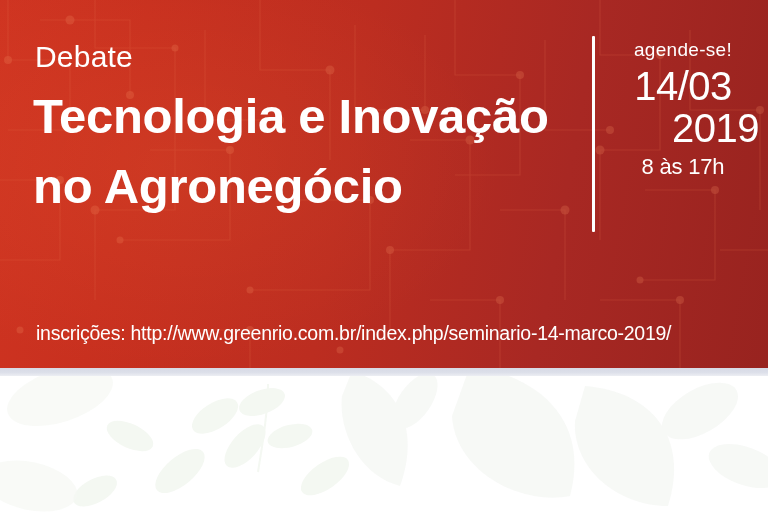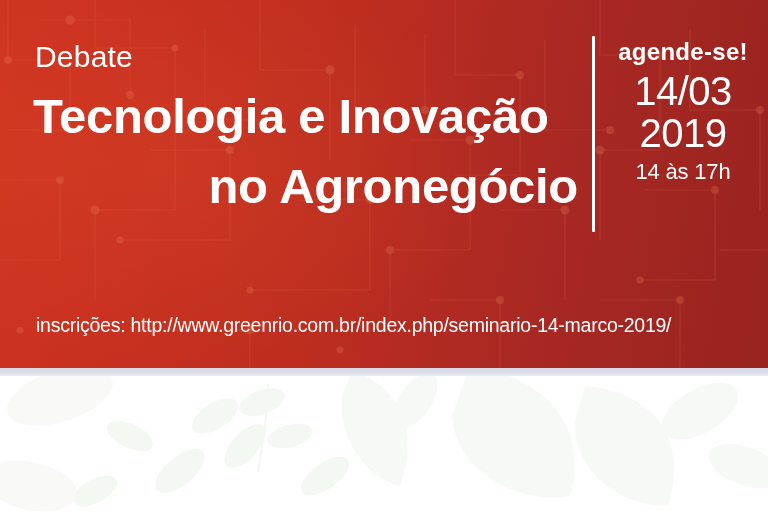--- a/index.html
+++ b/index.html
@@ -32,48 +32,48 @@
   .eyebrow{
     position:absolute;left:35px;top:42px;
     font-size:30px;color:#ffffff;font-weight:300;letter-spacing:.2px;
     line-height:1;
   }
   .title{
     position:absolute;left:33px;top:82px;width:545px;
     font-size:49px;line-height:1.42;color:#ffffff;font-weight:700;
     letter-spacing:-.3px;
   }
-  .title .l2{display:block;text-align:right;}
+  .title .l2{display:block;}
 
   .subtitle{
     position:absolute;left:31px;top:259px;
     font-size:23px;color:#ffffff;font-weight:400;letter-spacing:-.1px;
   }
   .url-line{
-    position:absolute;left:36px;top:314px;
+    position:absolute;left:36px;top:322px;
     font-size:19.5px;color:#ffffff;font-weight:400;letter-spacing:-.25px;
   }
 
   
   .vdiv{
     position:absolute;left:592px;top:36px;width:3px;height:196px;
     background:#ffffff;border-radius:1px;
   }
   .datebox{
     position:absolute;left:607px;top:40px;width:152px;
     text-align:center;color:#ffffff;
   }
   .agende{
-    font-size:24px;font-weight:700;letter-spacing:.3px;line-height:1;
+    font-size:19px;font-weight:400;letter-spacing:.3px;line-height:1;
     margin:0 0 6px 0;
   }
   .bigdate{
     font-size:40px;font-weight:400;line-height:1.05;letter-spacing:-.5px;
   }
-  .bigdate .yr{display:block;}
+  .bigdate .yr{display:block;text-align:right;}
   .hours{
     font-size:22px;font-weight:400;line-height:1;margin-top:7px;letter-spacing:-.2px;
   }
 
   
   .strip{
     position:absolute;left:0;top:368px;width:768px;height:8px;
     background:linear-gradient(180deg,#d7dae6 0%,#dcdfe9 55%,#eceef3 100%);
   }
 
@@ -161,21 +161,21 @@
     <div class="url-line">inscrições: http://www.greenrio.com.br/index.php/seminario-14-marco-2019/</div>
 
     <div class="vdiv"></div>
 
     <div class="datebox">
       <div class="agende">agende-se!</div>
       <div class="bigdate">
         <span>14/03</span>
         <span class="yr">2019</span>
       </div>
-      <div class="hours">14 às 17h</div>
+      <div class="hours">8 às 17h</div>
     </div>
   </div>
 
   <div class="strip"></div>
 
   <div class="footer">
     <svg class="leaves" viewBox="0 0 768 136" preserveAspectRatio="none">
       <g fill="#bcd3b0" opacity="0.55">
         <ellipse cx="215" cy="40" rx="26" ry="13" transform="rotate(-32 215 40)"></ellipse>
         <ellipse cx="262" cy="26" rx="24" ry="12" transform="rotate(-20 262 26)"></ellipse>

